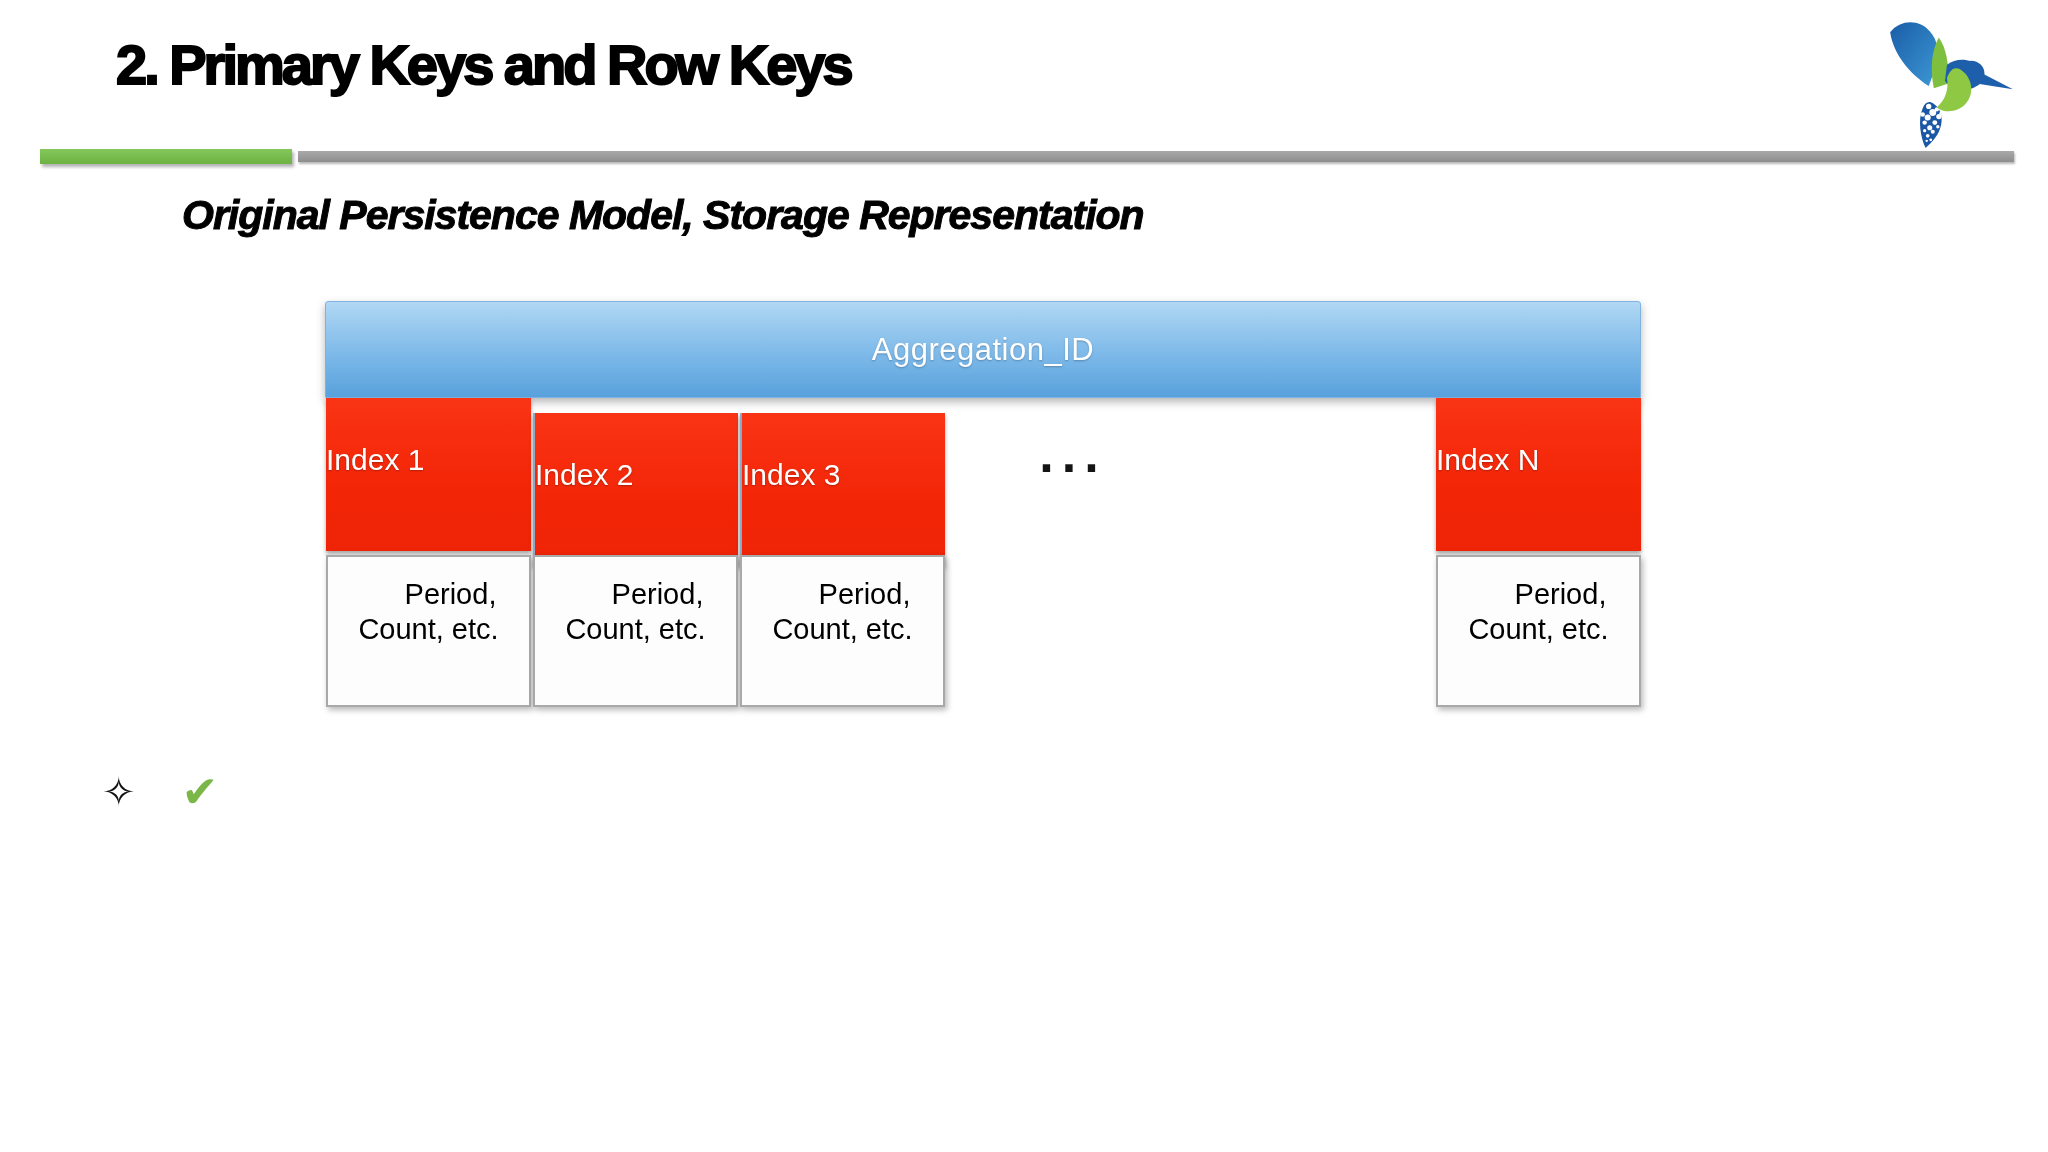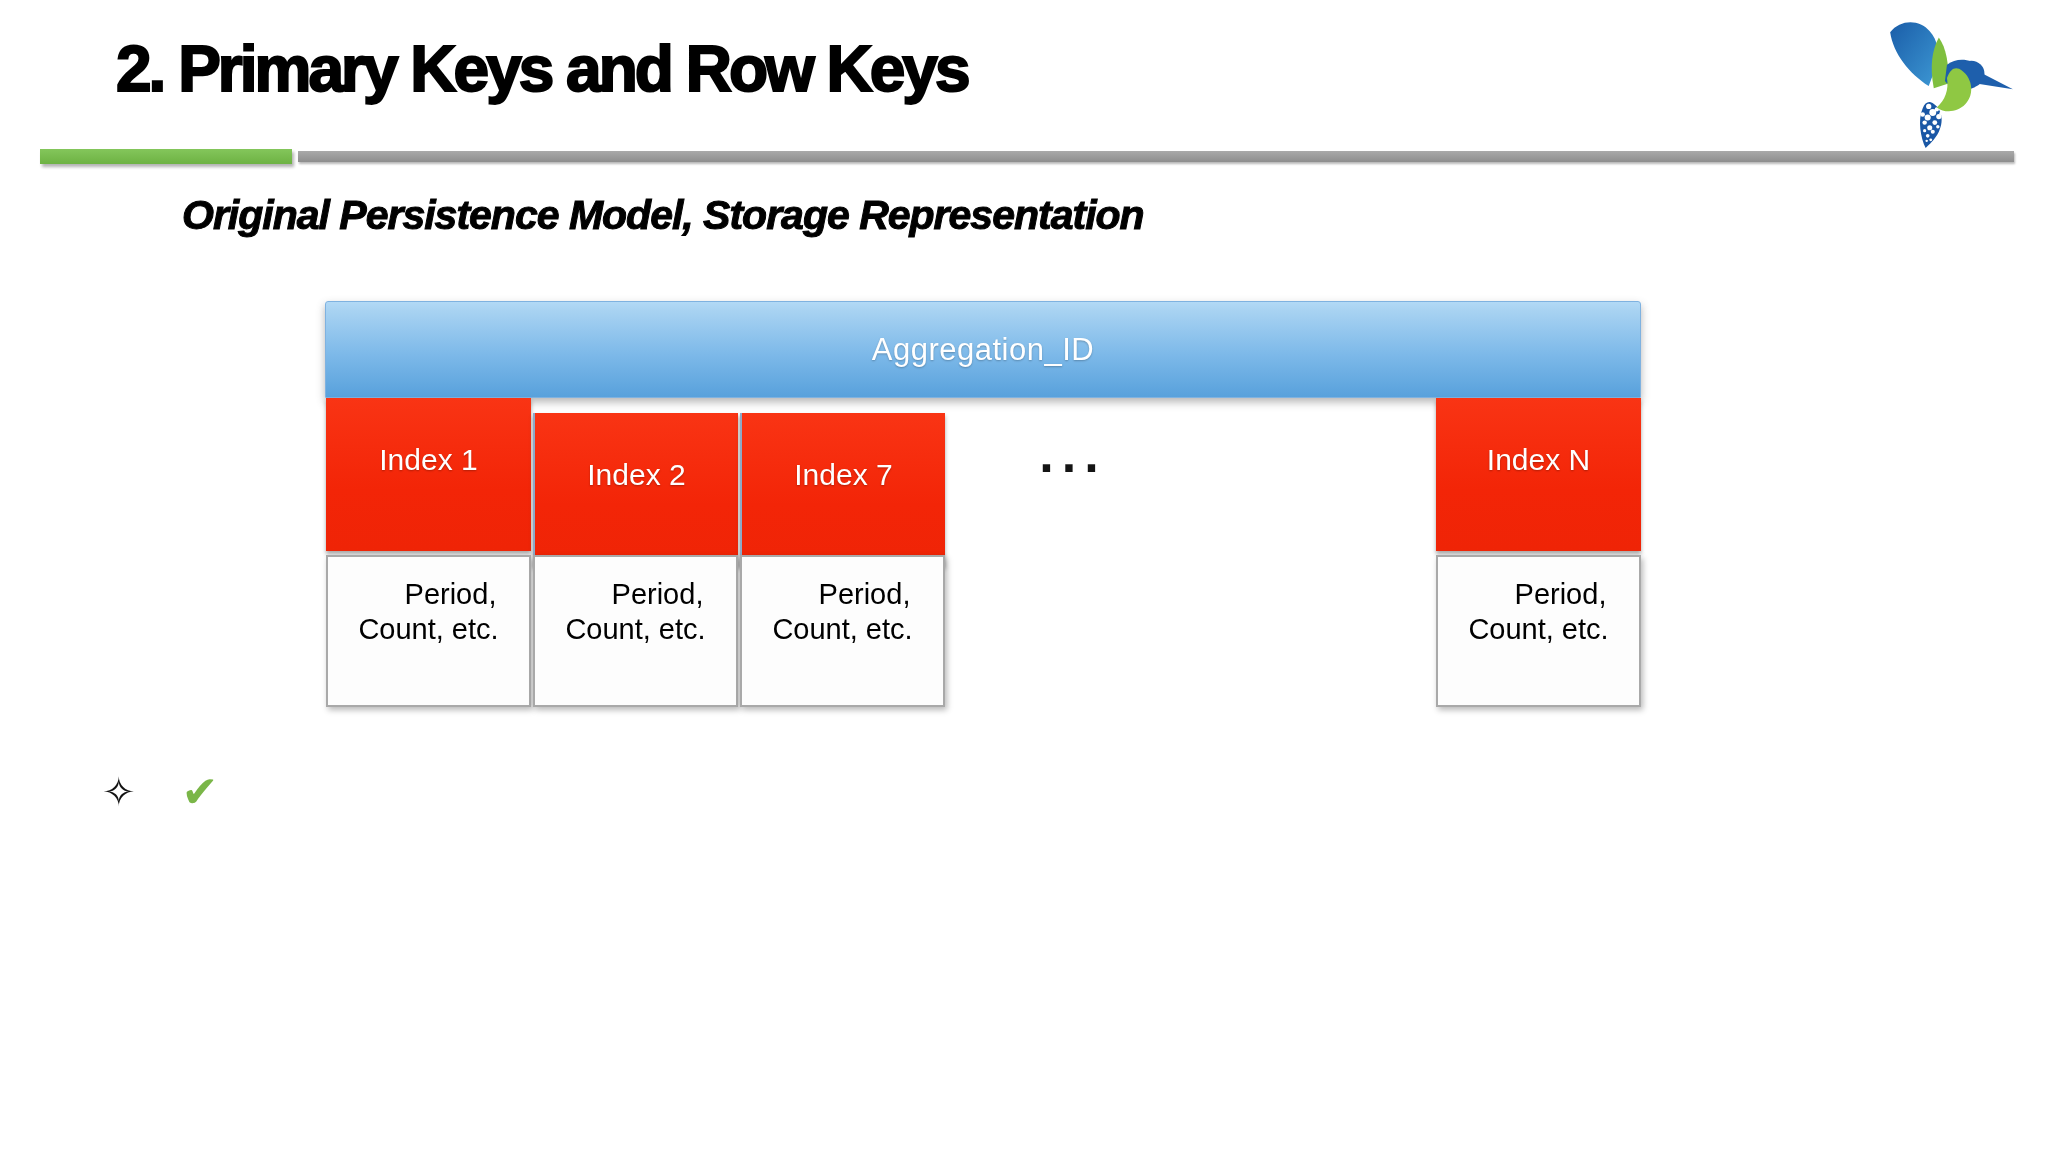--- a/index.html
+++ b/index.html
@@ -3,21 +3,21 @@
 <meta charset="utf-8">
 <style>
   html,body{margin:0;padding:0;background:#ffffff;}
   .slide{
     position:relative;width:2048px;height:1152px;background:#ffffff;overflow:hidden;
     font-family:"Liberation Sans","DejaVu Sans",sans-serif;color:#000;
   }
   
   .page-title{
     position:absolute;left:116px;top:34px;
-    font-size:64px;font-weight:bold;letter-spacing:-3px;line-height:1.1;
+    font-size:56px;font-weight:bold;letter-spacing:-3px;line-height:1.1;
     -webkit-text-stroke:2px #000;white-space:nowrap;color:#000;
   }
   .rule-green{
     position:absolute;left:40px;top:149px;width:252px;height:15px;
     background:linear-gradient(180deg,#84c65b,#6db243);
     box-shadow:2px 3px 3px rgba(0,0,0,0.30);
   }
   .rule-gray{
     position:absolute;left:298px;top:151px;width:1716px;height:11px;
     background:linear-gradient(180deg,#a9a9a9,#8e8e8e);
@@ -40,21 +40,21 @@
   }
   .agg-header-label{
     color:#fff;font-size:31px;letter-spacing:0.5px;
     text-shadow:0 1px 2px rgba(0,0,0,0.25);
   }
   .col-1{left:326px;} .col-2{left:533px;} .col-3{left:740px;} .col-n{left:1436px;}
   .index-cell{
     position:absolute;top:398px;height:153px;width:205px;box-sizing:border-box;
     background:linear-gradient(180deg,#f93414 0%,#f32507 60%,#ef2406 100%);
     box-shadow:0 3px 4px rgba(60,60,60,0.45);
-    display:flex;align-items:center;justify-content:center;padding-bottom:30px;
+    display:flex;align-items:center;justify-content:flex-start;padding-bottom:30px;
   }
   .sep{border-left:2px solid #8ea9c6;margin-top:15px;}
   .index-cell-label{
     color:#fff;font-size:30px;text-shadow:0 1px 2px rgba(0,0,0,0.28);white-space:nowrap;
   }
   .detail-cell{
     position:absolute;top:555px;height:152px;width:205px;box-sizing:border-box;
     background:#fdfdfd;border:2px solid #a9a9a9;
     box-shadow:2px 3px 6px rgba(0,0,0,0.28);
     padding-top:20px;text-align:center;
@@ -136,21 +136,21 @@
       <span class="agg-header-label">Aggregation_ID</span>
     </div>
 
     <div class="index-cell col-1">
       <span class="index-cell-label">Index 1</span>
     </div>
     <div class="index-cell col-2 sep">
       <span class="index-cell-label">Index 2</span>
     </div>
     <div class="index-cell col-3 sep">
-      <span class="index-cell-label">Index 7</span>
+      <span class="index-cell-label">Index 3</span>
     </div>
     <div class="index-cell col-n">
       <span class="index-cell-label">Index N</span>
     </div>
 
     <div class="ellipsis">...</div>
 
     <div class="detail-cell col-1">
       <span class="detail-cell-label">Period,
 Count, etc.</span>

